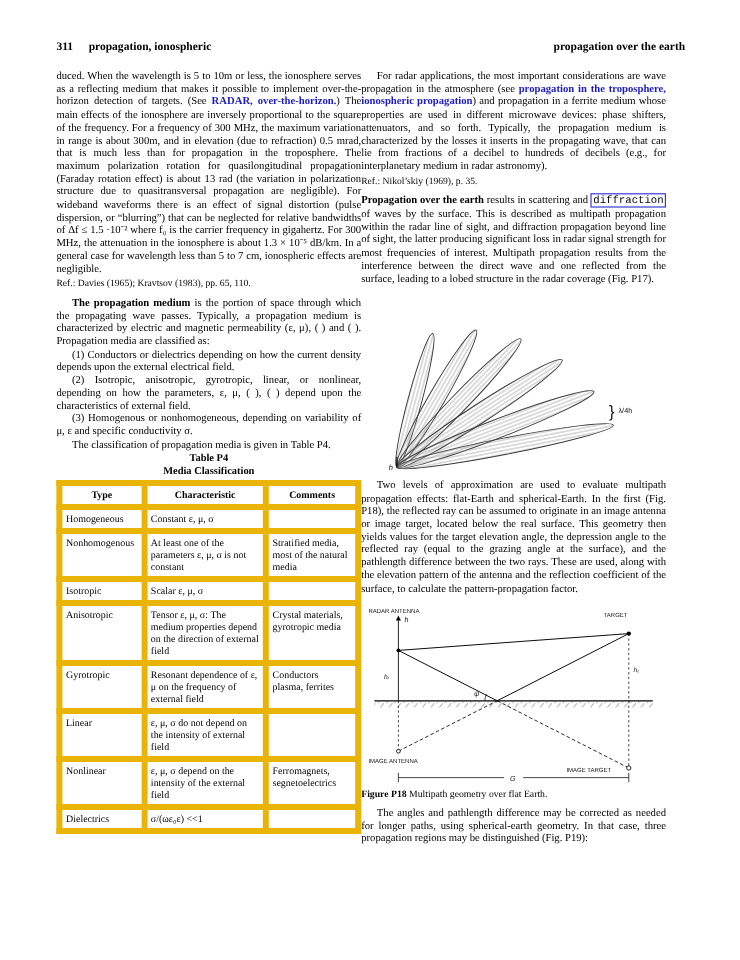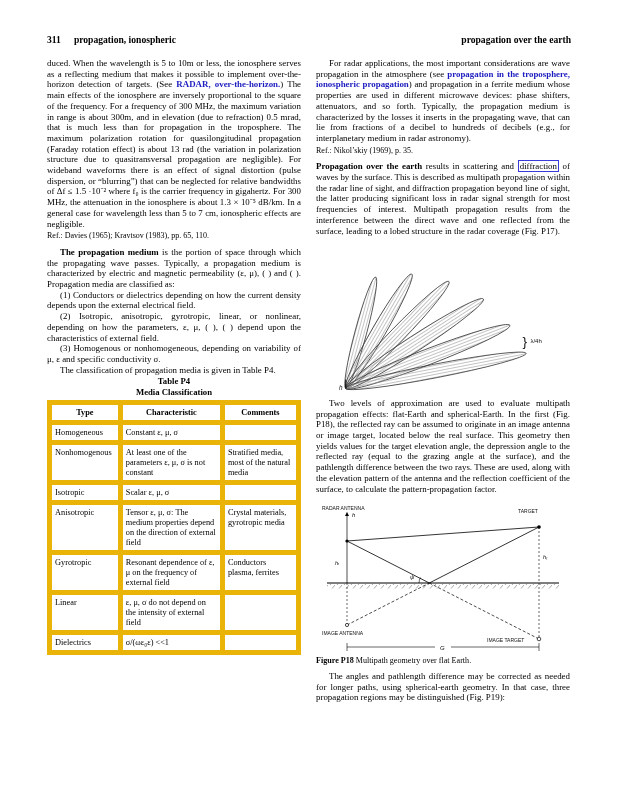--- a/index.html
+++ b/index.html
@@ -4,28 +4,28 @@
 <style>
   * { margin:0; padding:0; box-sizing:border-box; }
   html,body { background:#e8e8e8; }
   body { width:617px; height:800px; font-family:"Liberation Serif", serif; color:#000; overflow:hidden; }
   .page {
     position:relative; width:617px; height:800px; background:#ffffff;
     padding:34px 46px 8px 47px; overflow:hidden;
   }
   .running-header { display:flex; justify-content:space-between; font-weight:bold; font-size:9.6px; margin-bottom:13px; }
   .running-header .hl { display:flex; gap:13px; }
-  .columns { display:flex; gap:15px; }
+  .columns { display:flex; }
   .col { width:254px; font-size:8.9px; line-height:10.7px; text-align:justify; }
   p.body { text-indent:13px; margin:0; }
   p.noindent { text-indent:0; }
   p.ref { font-size:8px; text-align:left; margin:2px 0 5px 0; }
   .lead { font-weight:bold; }
   .xref { color:#1c1cc0; font-weight:bold; text-decoration:none; cursor:pointer; }
-  .linkbox { border:1px solid #3a3ad8; padding:0 1px; }
+  .linkbox { border:1px solid #3a3ad8; padding:0 1px;font-family:Liberation Mono, monospace; }
   
   .tbl-caption { text-align:center; font-weight:bold; font-size:8.7px; line-height:10.5px; margin-top:1px; }
   table.media { border-collapse:collapse; width:100%; margin-top:3px; font-size:8.3px; line-height:10px; text-align:left; }
   table.media th, table.media td { border:5px solid #eab308; padding:2.5px 3px; vertical-align:top;margin-top:20px; }
   table.media th { text-align:center; font-weight:bold; }
   table.media td.c0 { width:71px; }
   table.media td.c1 { width:105px; }
   table.media td.c2 { width:78px; }
   
   .figure { text-align:center; margin:7px 0 2px 0; }
@@ -95,20 +95,25 @@
           </tr>
           <tr>
             <td class="c0">Gyrotropic</td>
             <td class="c1">Resonant dependence of ε, μ on the frequency of external field</td>
             <td class="c2">Conductors plasma, ferrites</td>
           </tr>
           <tr>
             <td class="c0">Linear</td>
             <td class="c1">ε, μ, σ do not depend on the intensity of external field</td>
             <td class="c2"></td>
+          </tr>
+          <tr>
+            <td class="c0">Nonlinear</td>
+            <td class="c1">ε, μ, σ depend on the intensity of the external field</td>
+            <td class="c2">Ferromagnets, segnetoelectrics</td>
           </tr>
           <tr>
             <td class="c0">Dielectrics</td>
             <td class="c1">σ/(ωε₀ε) &lt;&lt;1</td>
             <td class="c2"></td>
           </tr>
         </tbody>
       </table>
     </div>
 

